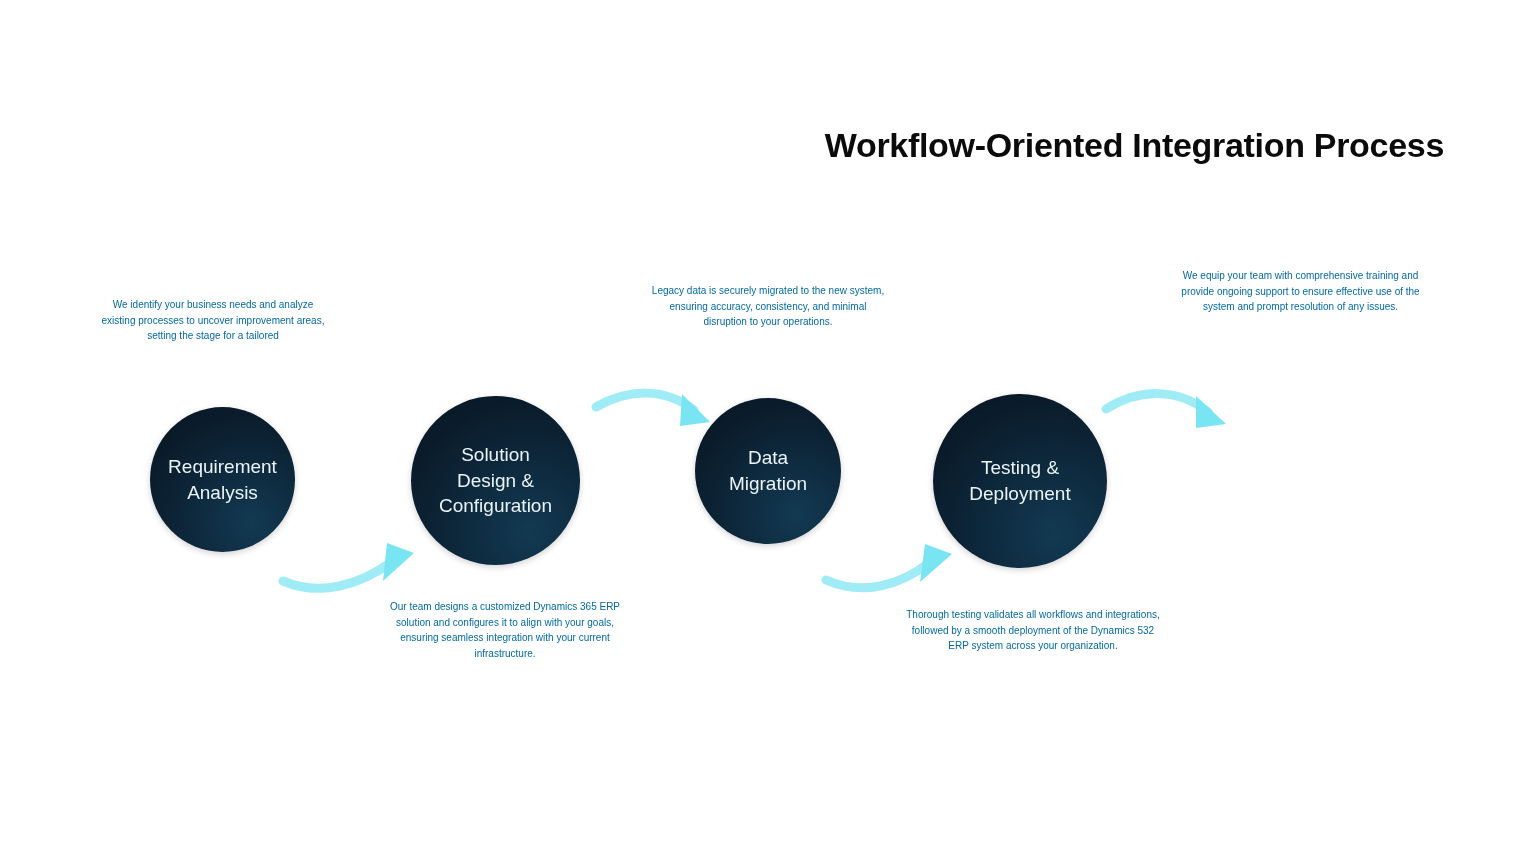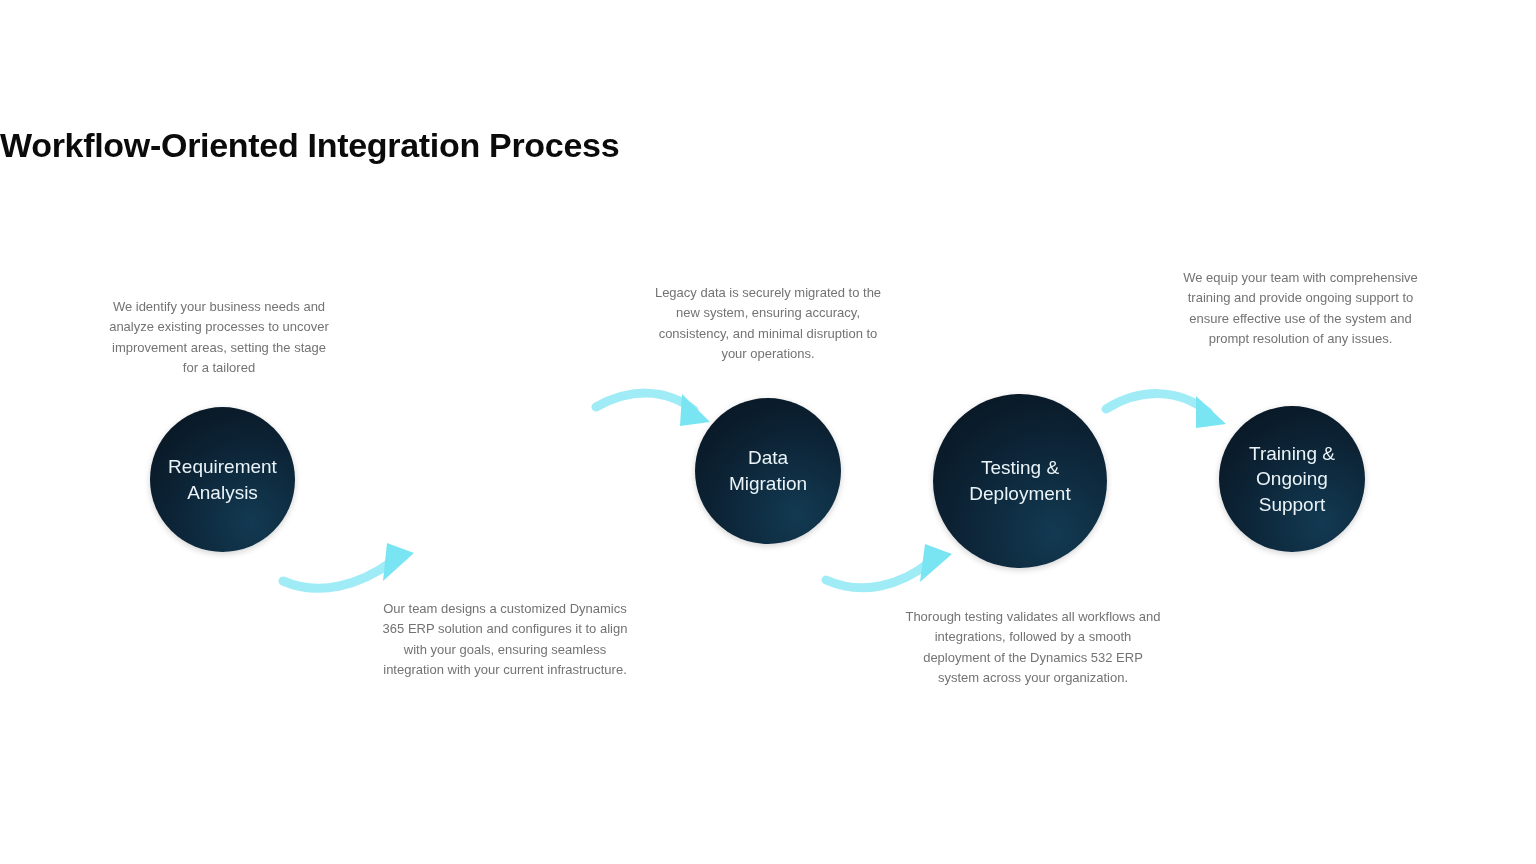--- a/index.html
+++ b/index.html
@@ -20,21 +20,21 @@
     left: 0;
     top: 0;
     width: 1536px;
     height: 864px;
   }
   .title {
     position: absolute;
     left: 0;
     top: 126px;
     width: 1444px;
-    text-align: left;
+    text-align: right;
     font-size: 34px;
     font-weight: bold;
     letter-spacing: -0.3px;
     color: #0b0b0b;
   }
   .node {
     position: absolute;
     border-radius: 50%;
     background: radial-gradient(circle at 70% 80%, #123a52 0%, #0d2639 45%, #07121d 100%);
     box-shadow: 0 2px 6px rgba(0,0,0,0.18);
@@ -49,23 +49,23 @@
     padding: 6px;
     box-sizing: border-box;
   }
   .node-label {
     display: block;
     white-space: pre-line;
   }
   .caption {
     position: absolute;
     text-align: center;
-    font-size: 13px;
+    font-size: 10px;
     line-height: 1.57;
-    color: #737373;
+    color: #0369a1;
     white-space: pre-line;
   }
   .arrow {
     position: absolute;
   }
 </style>
 </head>
 <body>
 
 <div id="canvas">
@@ -85,40 +85,40 @@
   <svg class="arrow" style="left:818px; top:538px;" width="140" height="58" viewBox="0 0 140 58">
     <path d="M8,42 C44,58 82,48 112,24" stroke="#9fecf7" stroke-width="9" fill="none" stroke-linecap="round"></path>
     <polygon points="102,44 134,16 107,6" fill="#79e4f2"></polygon>
   </svg>
 
   <svg class="arrow" style="left:1100px; top:382px;" width="135" height="55" viewBox="0 0 135 55">
     <path d="M6,27 C40,6 78,6 108,30" stroke="#9fecf7" stroke-width="9" fill="none" stroke-linecap="round"></path>
     <polygon points="96,14 126,42 96,46" fill="#79e4f2"></polygon>
   </svg>
 
-  <div class="caption" style="left:104px; top:297px; width:230px;">We identify your business needs and analyze existing processes to uncover improvement areas, setting the stage for a tailored</div>
+  <div class="caption" style="left:98px; top:297px; width:230px;">We identify your business needs and analyze existing processes to uncover improvement areas, setting the stage for a tailored</div>
   <div class="node" style="left:150px; top:407px; width:145px; height:145px;">
     <span class="node-label">Requirement
 Analysis</span>
   </div>
 
+  <div class="node" style="left:411px; top:396px; width:169px; height:169px;">
+    <span class="node-label">Solution
+Design &amp;
+Configuration</span>
+  </div>
   <div class="caption" style="left:380px; top:599px; width:250px;">Our team designs a customized Dynamics 365 ERP solution and configures it to align with your goals, ensuring seamless integration with your current infrastructure.</div>
 
   <div class="caption" style="left:650px; top:283px; width:236px;">Legacy data is securely migrated to the new system, ensuring accuracy, consistency, and minimal disruption to your operations.</div>
   <div class="node" style="left:695px; top:398px; width:146px; height:146px;text-align:center;">
     <span class="node-label">Data
 Migration</span>
   </div>
 
   <div class="node" style="left:933px; top:394px; width:174px; height:174px;">
     <span class="node-label">Testing &amp;
 Deployment</span>
   </div>
   <div class="caption" style="left:902px; top:607px; width:262px;">Thorough testing validates all workflows and integrations, followed by a smooth deployment of the Dynamics 532 ERP system across your organization.</div>
 
   <div class="caption" style="left:1178px; top:268px; width:245px;">We equip your team with comprehensive training and provide ongoing support to ensure effective use of the system and prompt resolution of any issues.</div>
-  <div class="node" style="left:1219px; top:406px; width:146px; height:146px;">
-    <span class="node-label">Training &amp;
-Ongoing
-Support</span>
-  </div>
 
 </div>
 
 </body></html>

